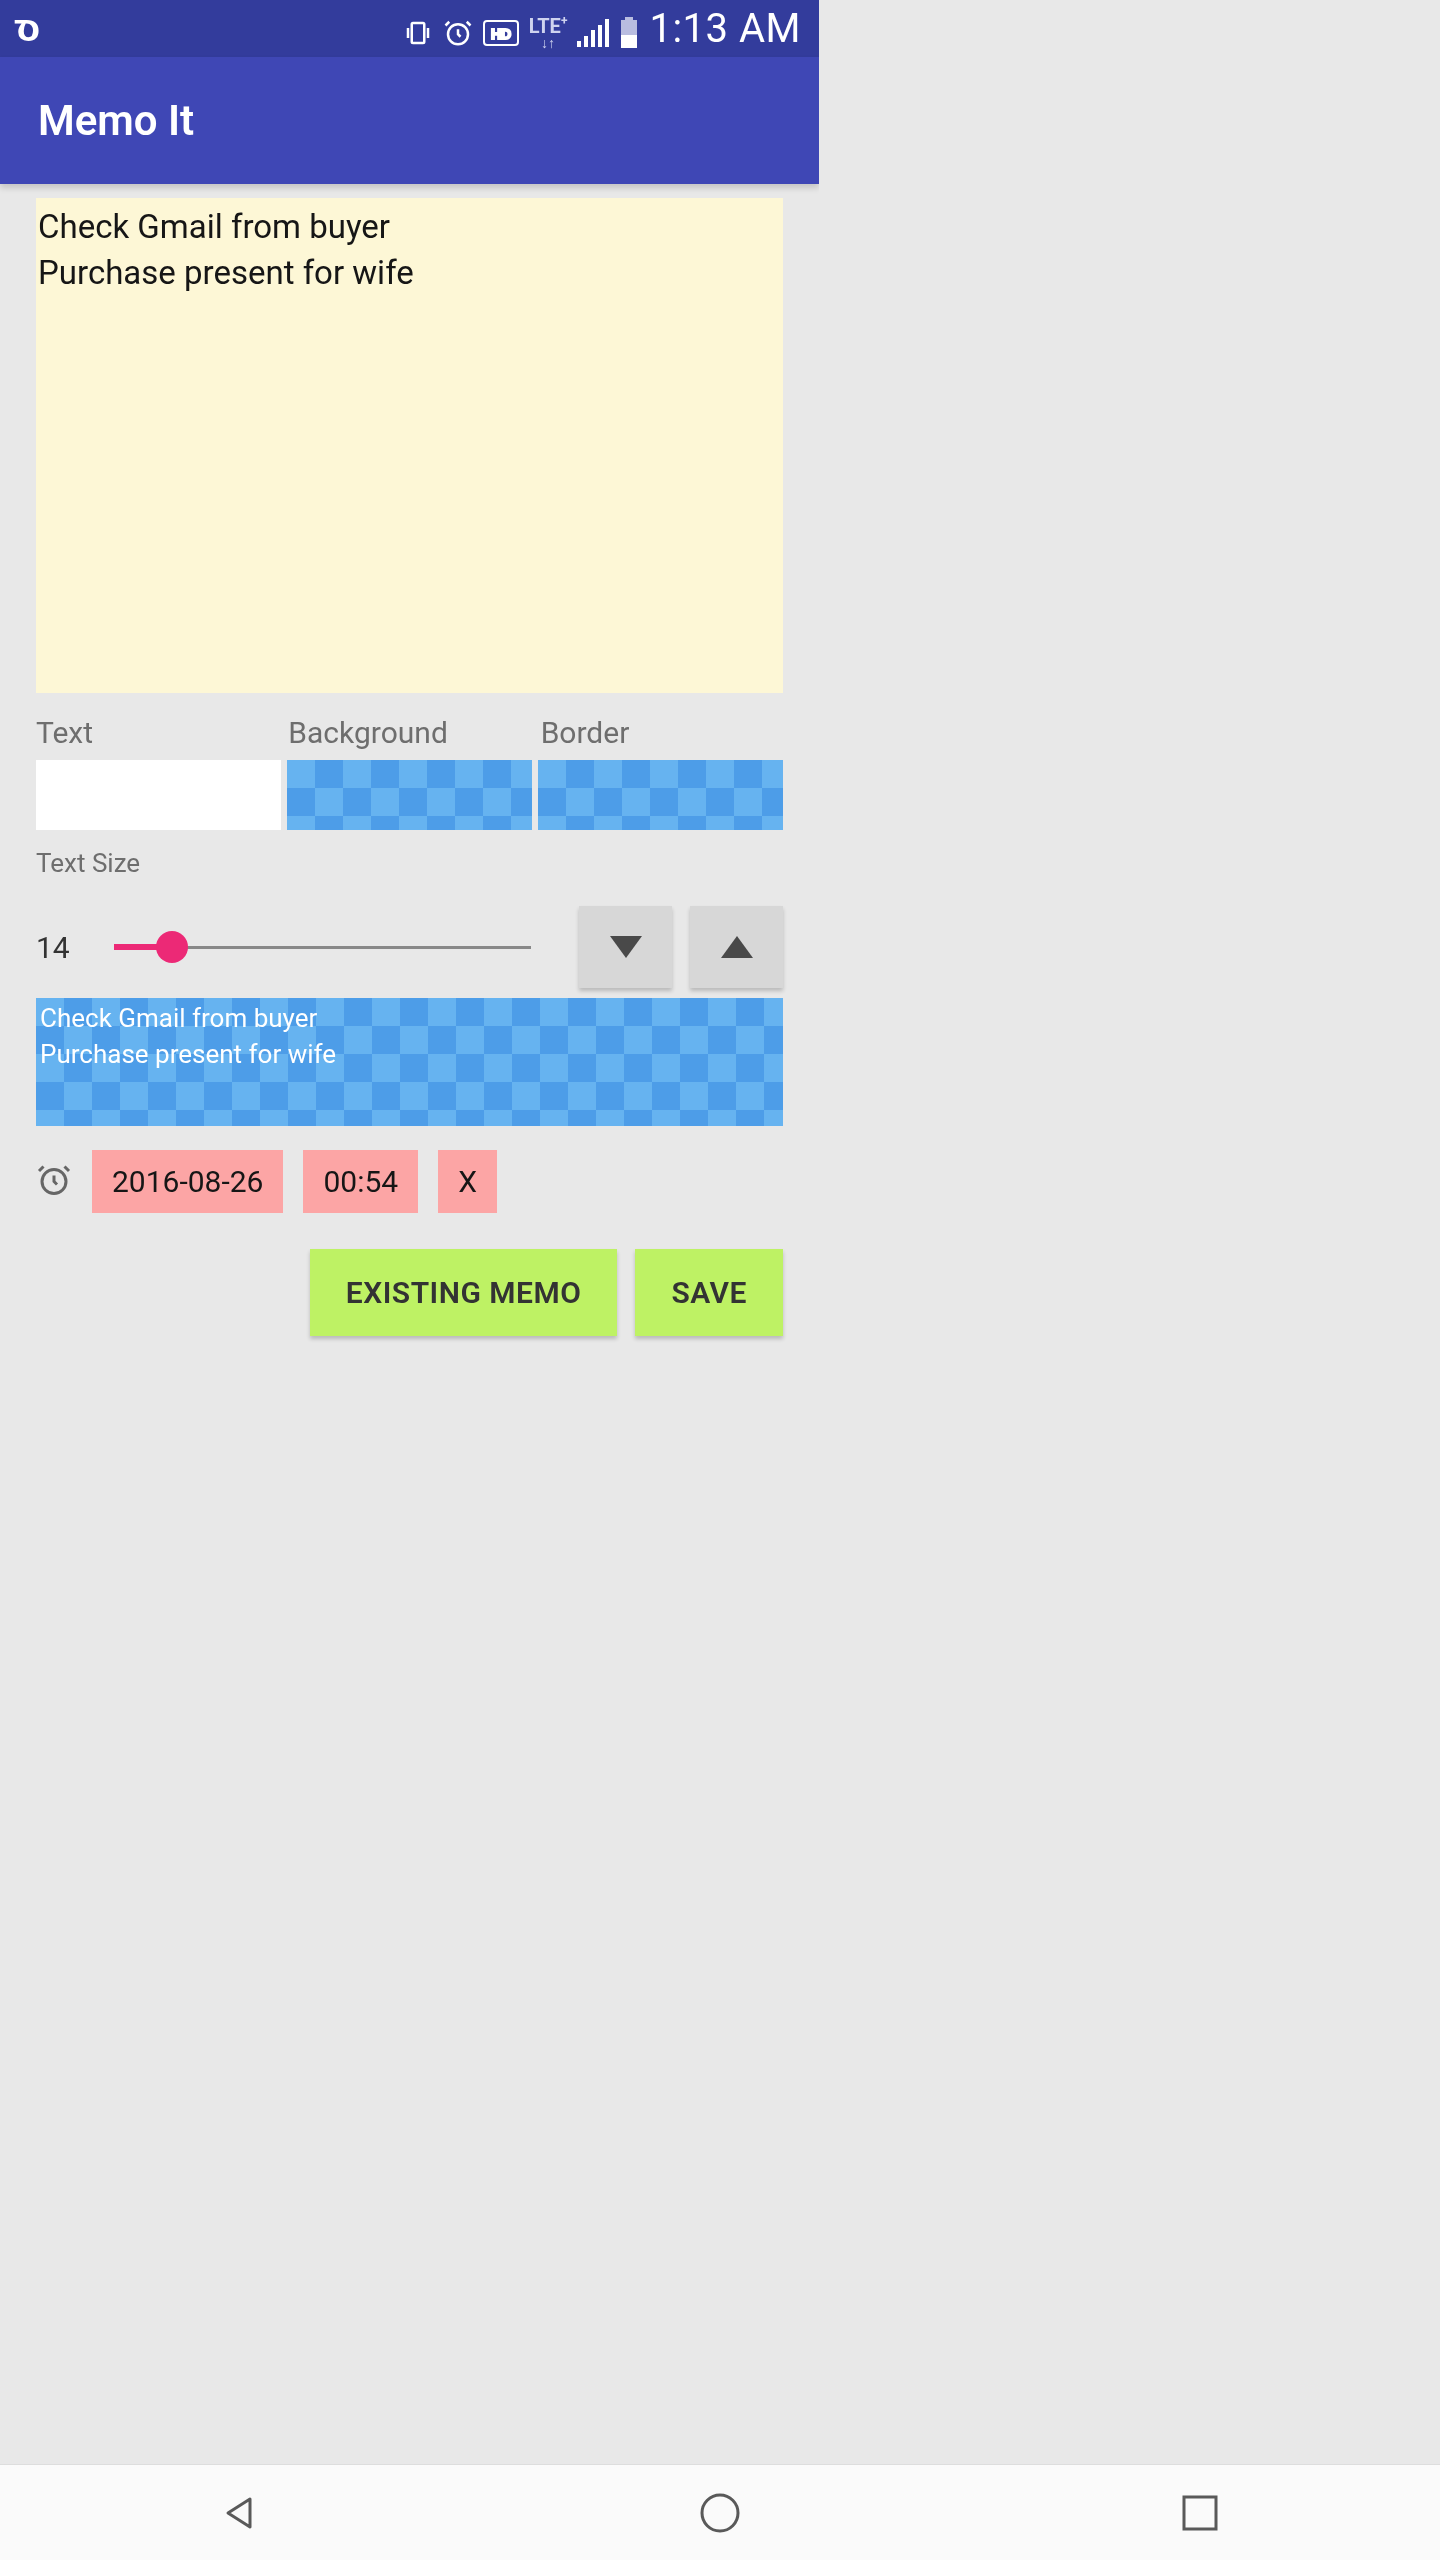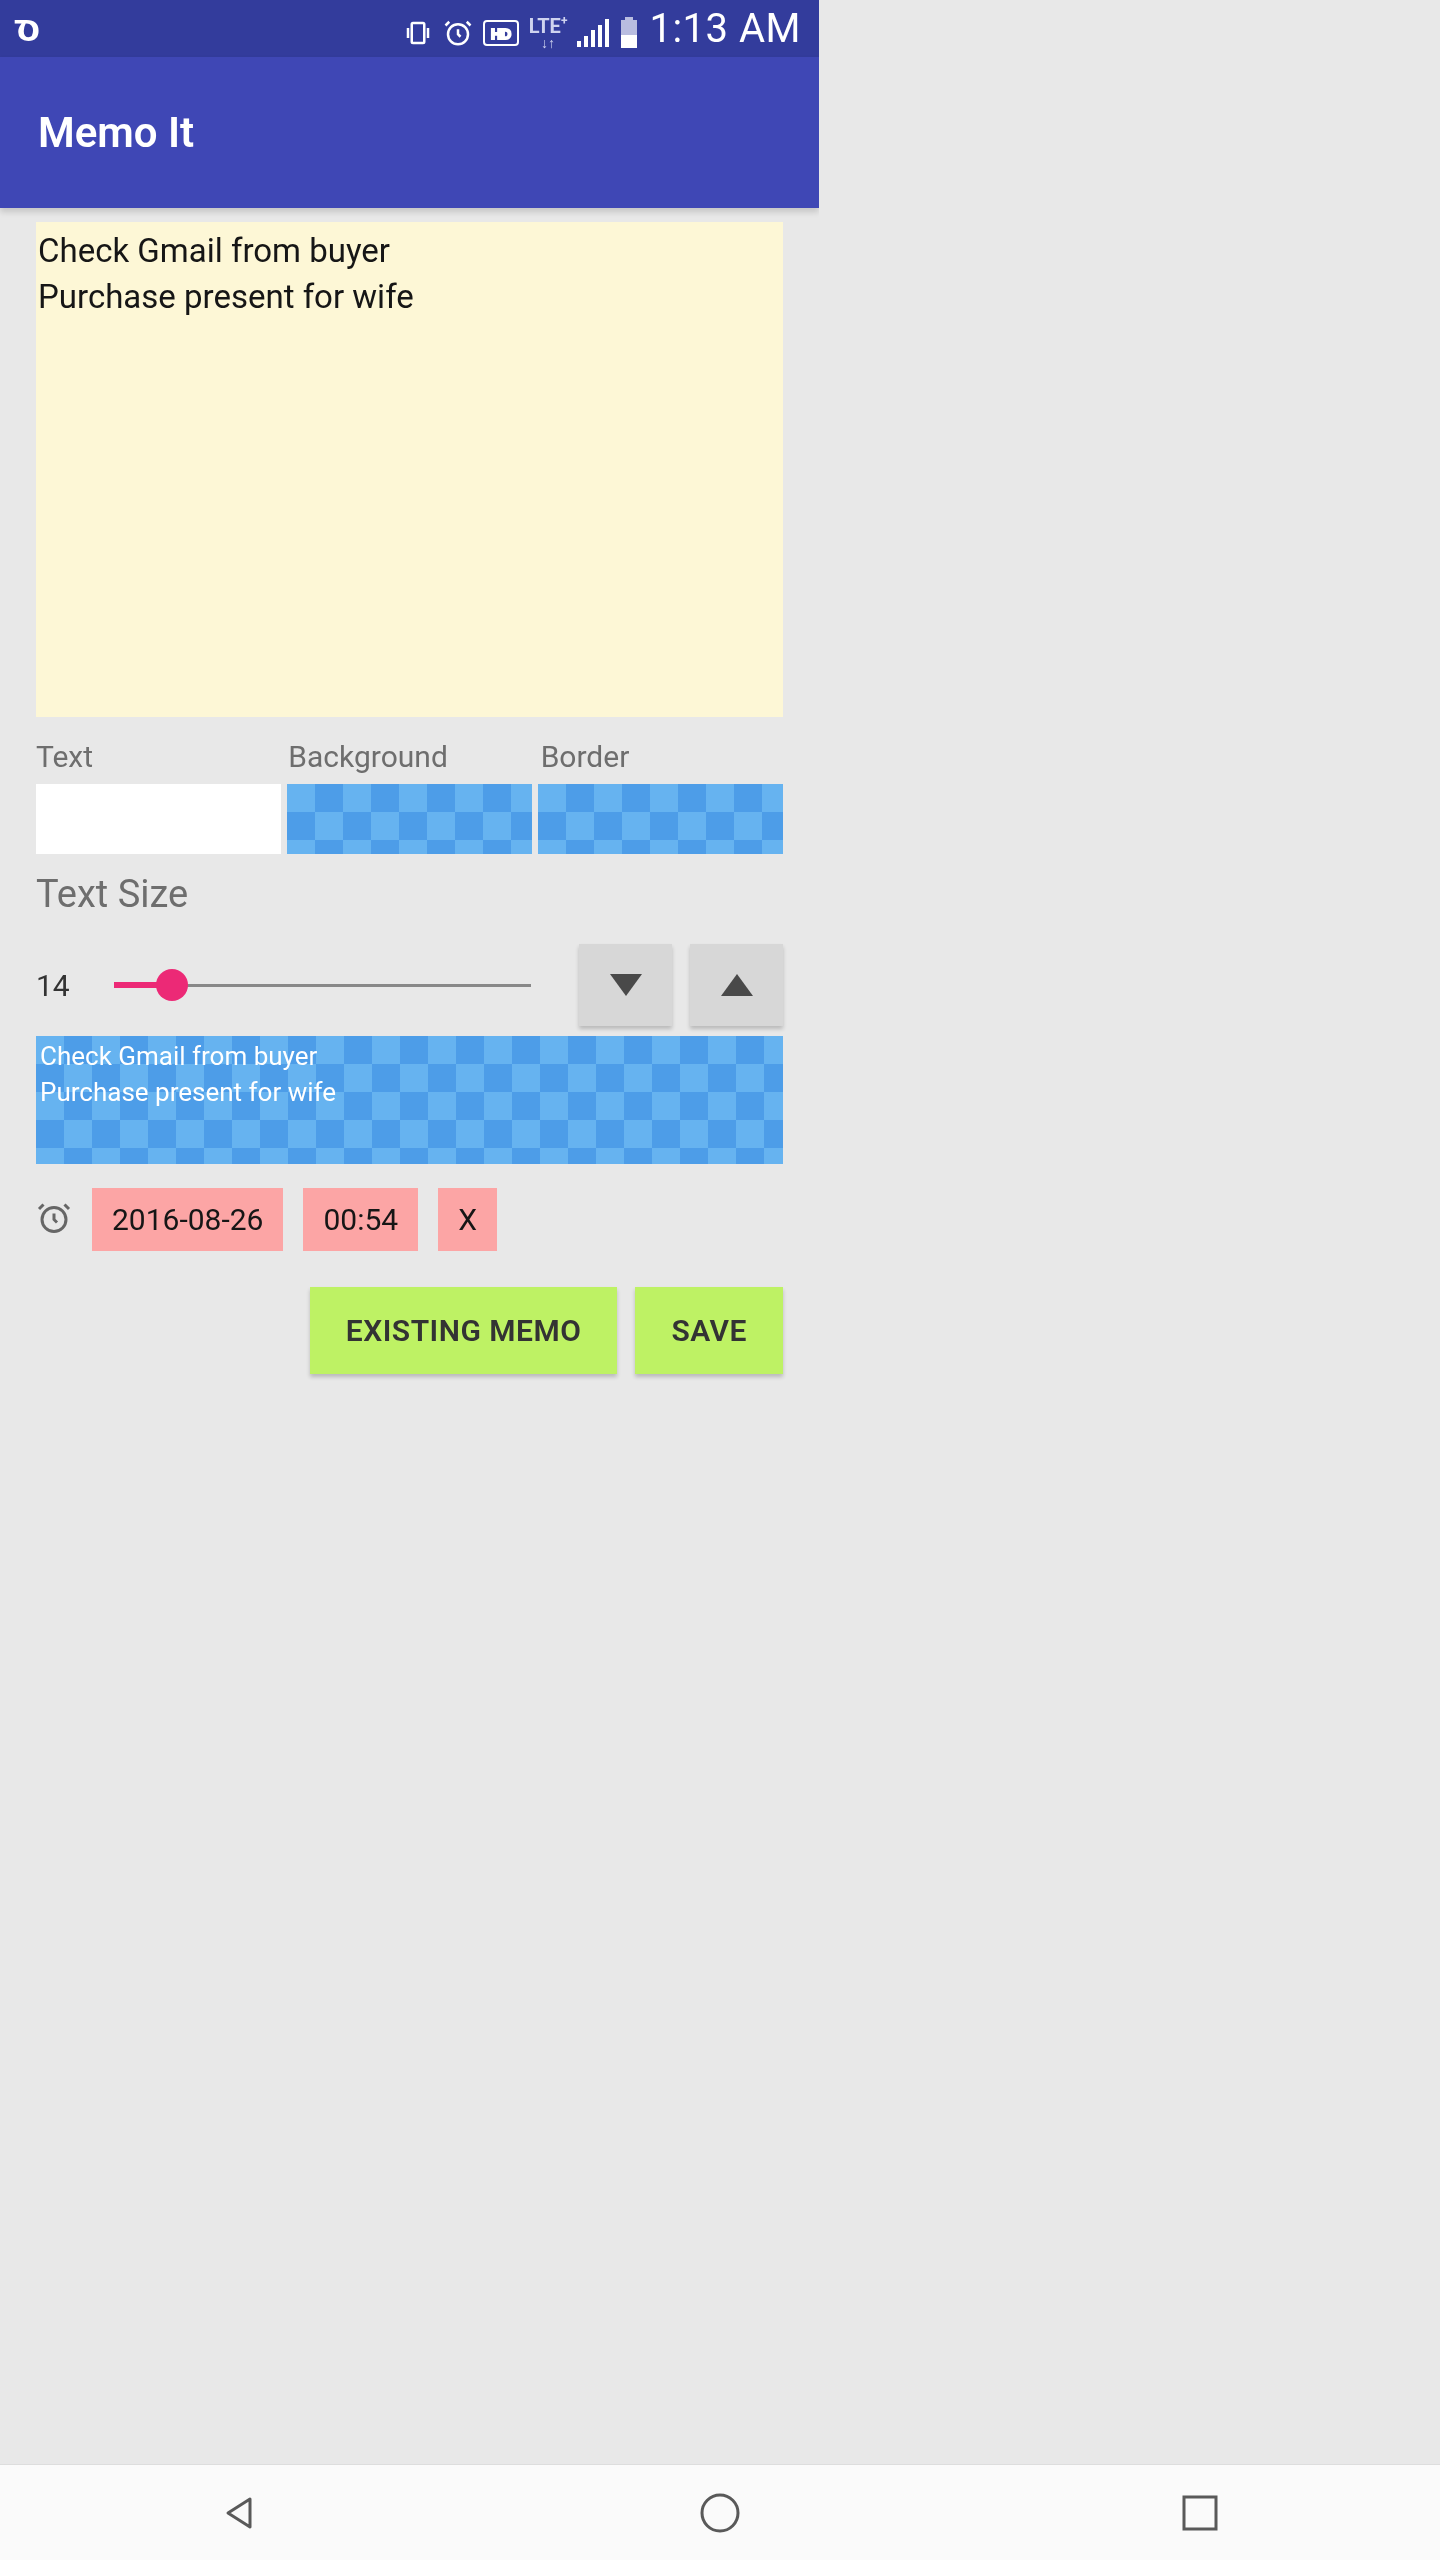--- a/index.html
+++ b/index.html
@@ -7,21 +7,21 @@
   
   
   .status-bar { height: 57px; background: #333c9c; display: flex; align-items: center; justify-content: space-between; padding: 0 18px 0 14px; color: #fff; }
   .status-left { display: flex; align-items: center; gap: 4px; }
   .status-right { display: flex; align-items: center; gap: 10px; }
   .status-clock { font-size: 40px; font-weight: 400; letter-spacing: 0.5px; }
   .sigma-icon { font-size: 38px; font-weight: bold; font-family: Arial; transform: scaleX(-1); display: inline-block; }
   .ic { display: inline-flex; align-items: center; justify-content: center; margin-top: 8px; }
   
   
-  .app-bar { height: 151px; background: #3f47b5; display: flex; align-items: center; padding: 0 38px; box-shadow: 0 4px 6px rgba(0,0,0,0.15); }
+  .app-bar { height: 127px; background: #3f47b5; display: flex; align-items: center; padding: 0 38px; box-shadow: 0 4px 6px rgba(0,0,0,0.15); }
   .app-title { color: #fff; font-size: 42px; font-weight: 600; }
   
   
   .content { padding: 14px 36px 0 36px; }
   
   .memo-area { width: 100%; height: 495px; background: #fdf7d6; border: none; resize: none; font-size: 33px; padding: 6px 2px; color: #161616; line-height: 1.4; font-family: inherit; }
   
   .row-labels { display: flex; margin-top: 18px; }
   .lbl { flex: 1; font-size: 30px; color: #6e6e6e; }
   .lbl.bg { margin-left: 10px; }
@@ -32,21 +32,21 @@
   .swatch.white { background: #fff; }
   .checker {
     background-color: #66b3f0;
     background-image:
       linear-gradient(45deg, #4d9de8 25%, transparent 25%, transparent 75%, #4d9de8 75%),
       linear-gradient(45deg, #4d9de8 25%, transparent 25%, transparent 75%, #4d9de8 75%);
     background-size: 56px 56px;
     background-position: 0 0, 28px 28px;
   }
   
-  .textsize-label { margin-top: 18px; font-size: 38px; color: #6e6e6e; }
+  .textsize-label { margin-top: 18px; font-size: 26px; color: #6e6e6e; }
   
   .size-row { display: flex; align-items: center; margin-top: 28px; gap: 18px; }
   .size-val { font-size: 30px; color: #333; width: 60px; }
   .slider-wrap { flex: 1; position: relative; height: 40px; display: flex; align-items: center; margin-right: 30px; }
   .track { position: absolute; left: 0; right: 0; height: 3px; background: #888; }
   .track-fill { position: absolute; left: 0; width: 14%; height: 6px; background: #ec2976; }
   .thumb { position: absolute; left: 14%; width: 32px; height: 32px; background: #ec2976; border-radius: 50%; transform: translateX(-50%); }
   .stepbtn { width: 93px; height: 82px; background: #d7d7d7; display: flex; align-items: center; justify-content: center; box-shadow: 0 3px 4px rgba(0,0,0,0.2); }
   .tri-down { width: 0; height: 0; border-left: 16px solid transparent; border-right: 16px solid transparent; border-top: 22px solid #494949; }
   .tri-up { width: 0; height: 0; border-left: 16px solid transparent; border-right: 16px solid transparent; border-bottom: 22px solid #494949; }

